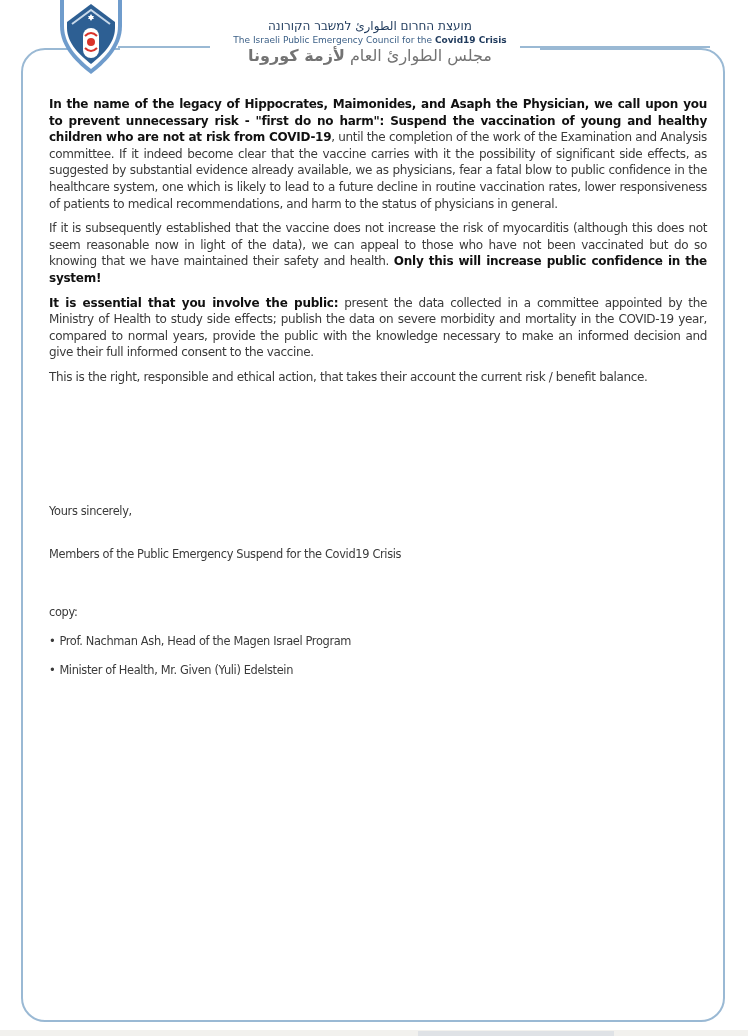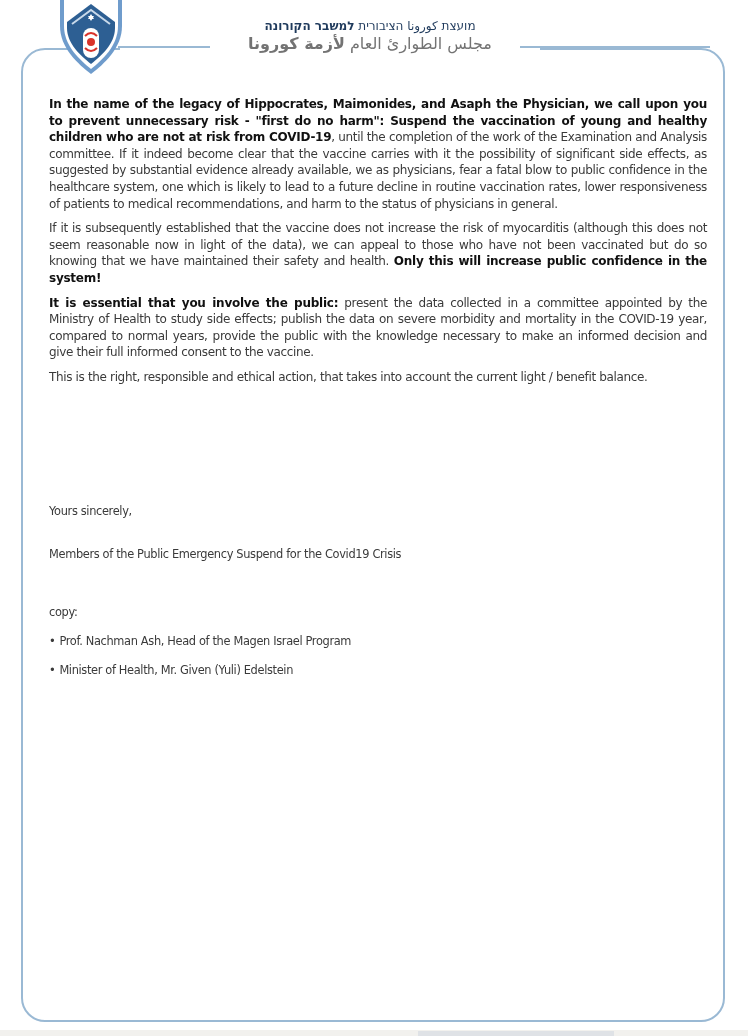--- a/index.html
+++ b/index.html
@@ -15,21 +15,21 @@
   }
   .frame-cover-top {
     position: absolute; left: 120px; top: 40px; width: 420px; height: 20px; background: #fff;
   }
   .header {
     position: absolute; left: 200px; top: 18px; width: 340px; text-align: center;
   }
   .hebrew {
     font-size: 12px; color: #1f3a5c; direction: rtl; line-height: 16px;
   }
-  .hebrew b { font-weight: bold; margin-top: 31px; }
+  .hebrew b { font-weight: normal; margin-top: 31px; }
   .english-line {
     font-size: 9px; color: #3b5f86; line-height: 12px; white-space: nowrap;
   }
   .english-line b { color: #1f3a5c; }
   .arabic {
     font-size: 16px; color: #737373; direction: rtl; line-height: 20px;
   }
   .arabic b { font-weight: bold; }
   .hline-left {
     position: absolute; left: 118px; top: 46px; width: 92px; height: 2px; background: #9ab9d4;
@@ -73,29 +73,30 @@
     <polygon points="33,18 36,23 30,23" fill="#ffffff"></polygon>
     <polygon points="33,25 36,20 30,20" fill="#ffffff"></polygon>
     <rect x="25" y="32" width="16" height="30" rx="8" fill="#ffffff"></rect>
     <path d="M27 40 Q33 34 39 40" fill="none" stroke="#d9332b" stroke-width="2"></path>
     <circle cx="33" cy="46" r="4" fill="#d9332b"></circle>
     <path d="M27 52 Q33 58 39 52" fill="none" stroke="#d9332b" stroke-width="2"></path>
   </svg>
 </div>
 
 <div class="header">
-  <div class="hebrew"><span>מועצת كورونا הציבורית </span><b>למשבר הקורונה</b></div>
+  <div class="hebrew"><span>מועצת החרום الطوارئ </span><b>למשבר הקורונה</b></div>
+  <div class="english-line"><span>The Israeli Public Emergency Council for the </span><b>Covid19 Crisis</b></div>
   <div class="arabic"><span>مجلس الطوارئ العام </span><b>لأزمة كورونا</b></div>
 </div>
 
 <div class="content">
   <p><b>In the name of the legacy of Hippocrates, Maimonides, and Asaph the Physician, we call upon you to prevent unnecessary risk - "first do no harm": Suspend the vaccination of young and healthy children who are not at risk from COVID-19</b><span>, until the completion of the work of the Examination and Analysis committee. If it indeed become clear that the vaccine carries with it the possibility of significant side effects, as suggested by substantial evidence already available, we as physicians, fear a fatal blow to public confidence in the healthcare system, one which is likely to lead to a future decline in routine vaccination rates, lower responsiveness of patients to medical recommendations, and harm to the status of physicians in general.</span></p>
   <p><span>If it is subsequently established that the vaccine does not increase the risk of myocarditis (although this does not seem reasonable now in light of the data), we can appeal to those who have not been vaccinated but do so knowing that we have maintained their safety and health. </span><b>Only this will increase public confidence in the system!</b></p>
   <p><b>It is essential that you involve the public:</b><span> present the data collected in a committee appointed by the Ministry of Health to study side effects; publish the data on severe morbidity and mortality in the COVID-19 year, compared to normal years, provide the public with the knowledge necessary to make an informed decision and give their full informed consent to the vaccine.</span></p>
-  <p><span>This is the right, responsible and ethical action, that takes into account the current light / benefit balance.</span></p>
+  <p><span>This is the right, responsible and ethical action, that takes their account the current risk / benefit balance.</span></p>
 </div>
 
 <div class="closing" style="top:504px;">Yours sincerely,</div>
 <div class="closing" style="top:547px;">Members of the Public Emergency Suspend for the Covid19 Crisis</div>
 <div class="closing" style="top:605px;">copy:</div>
 <div class="closing bullet" style="top:634px;">Prof. Nachman Ash, Head of the Magen Israel Program</div>
 <div class="closing bullet" style="top:663px;">Minister of Health, Mr. Given (Yuli) Edelstein</div>
 
 <div class="bottom-bar"></div>
 <div class="scrollbar"></div>

